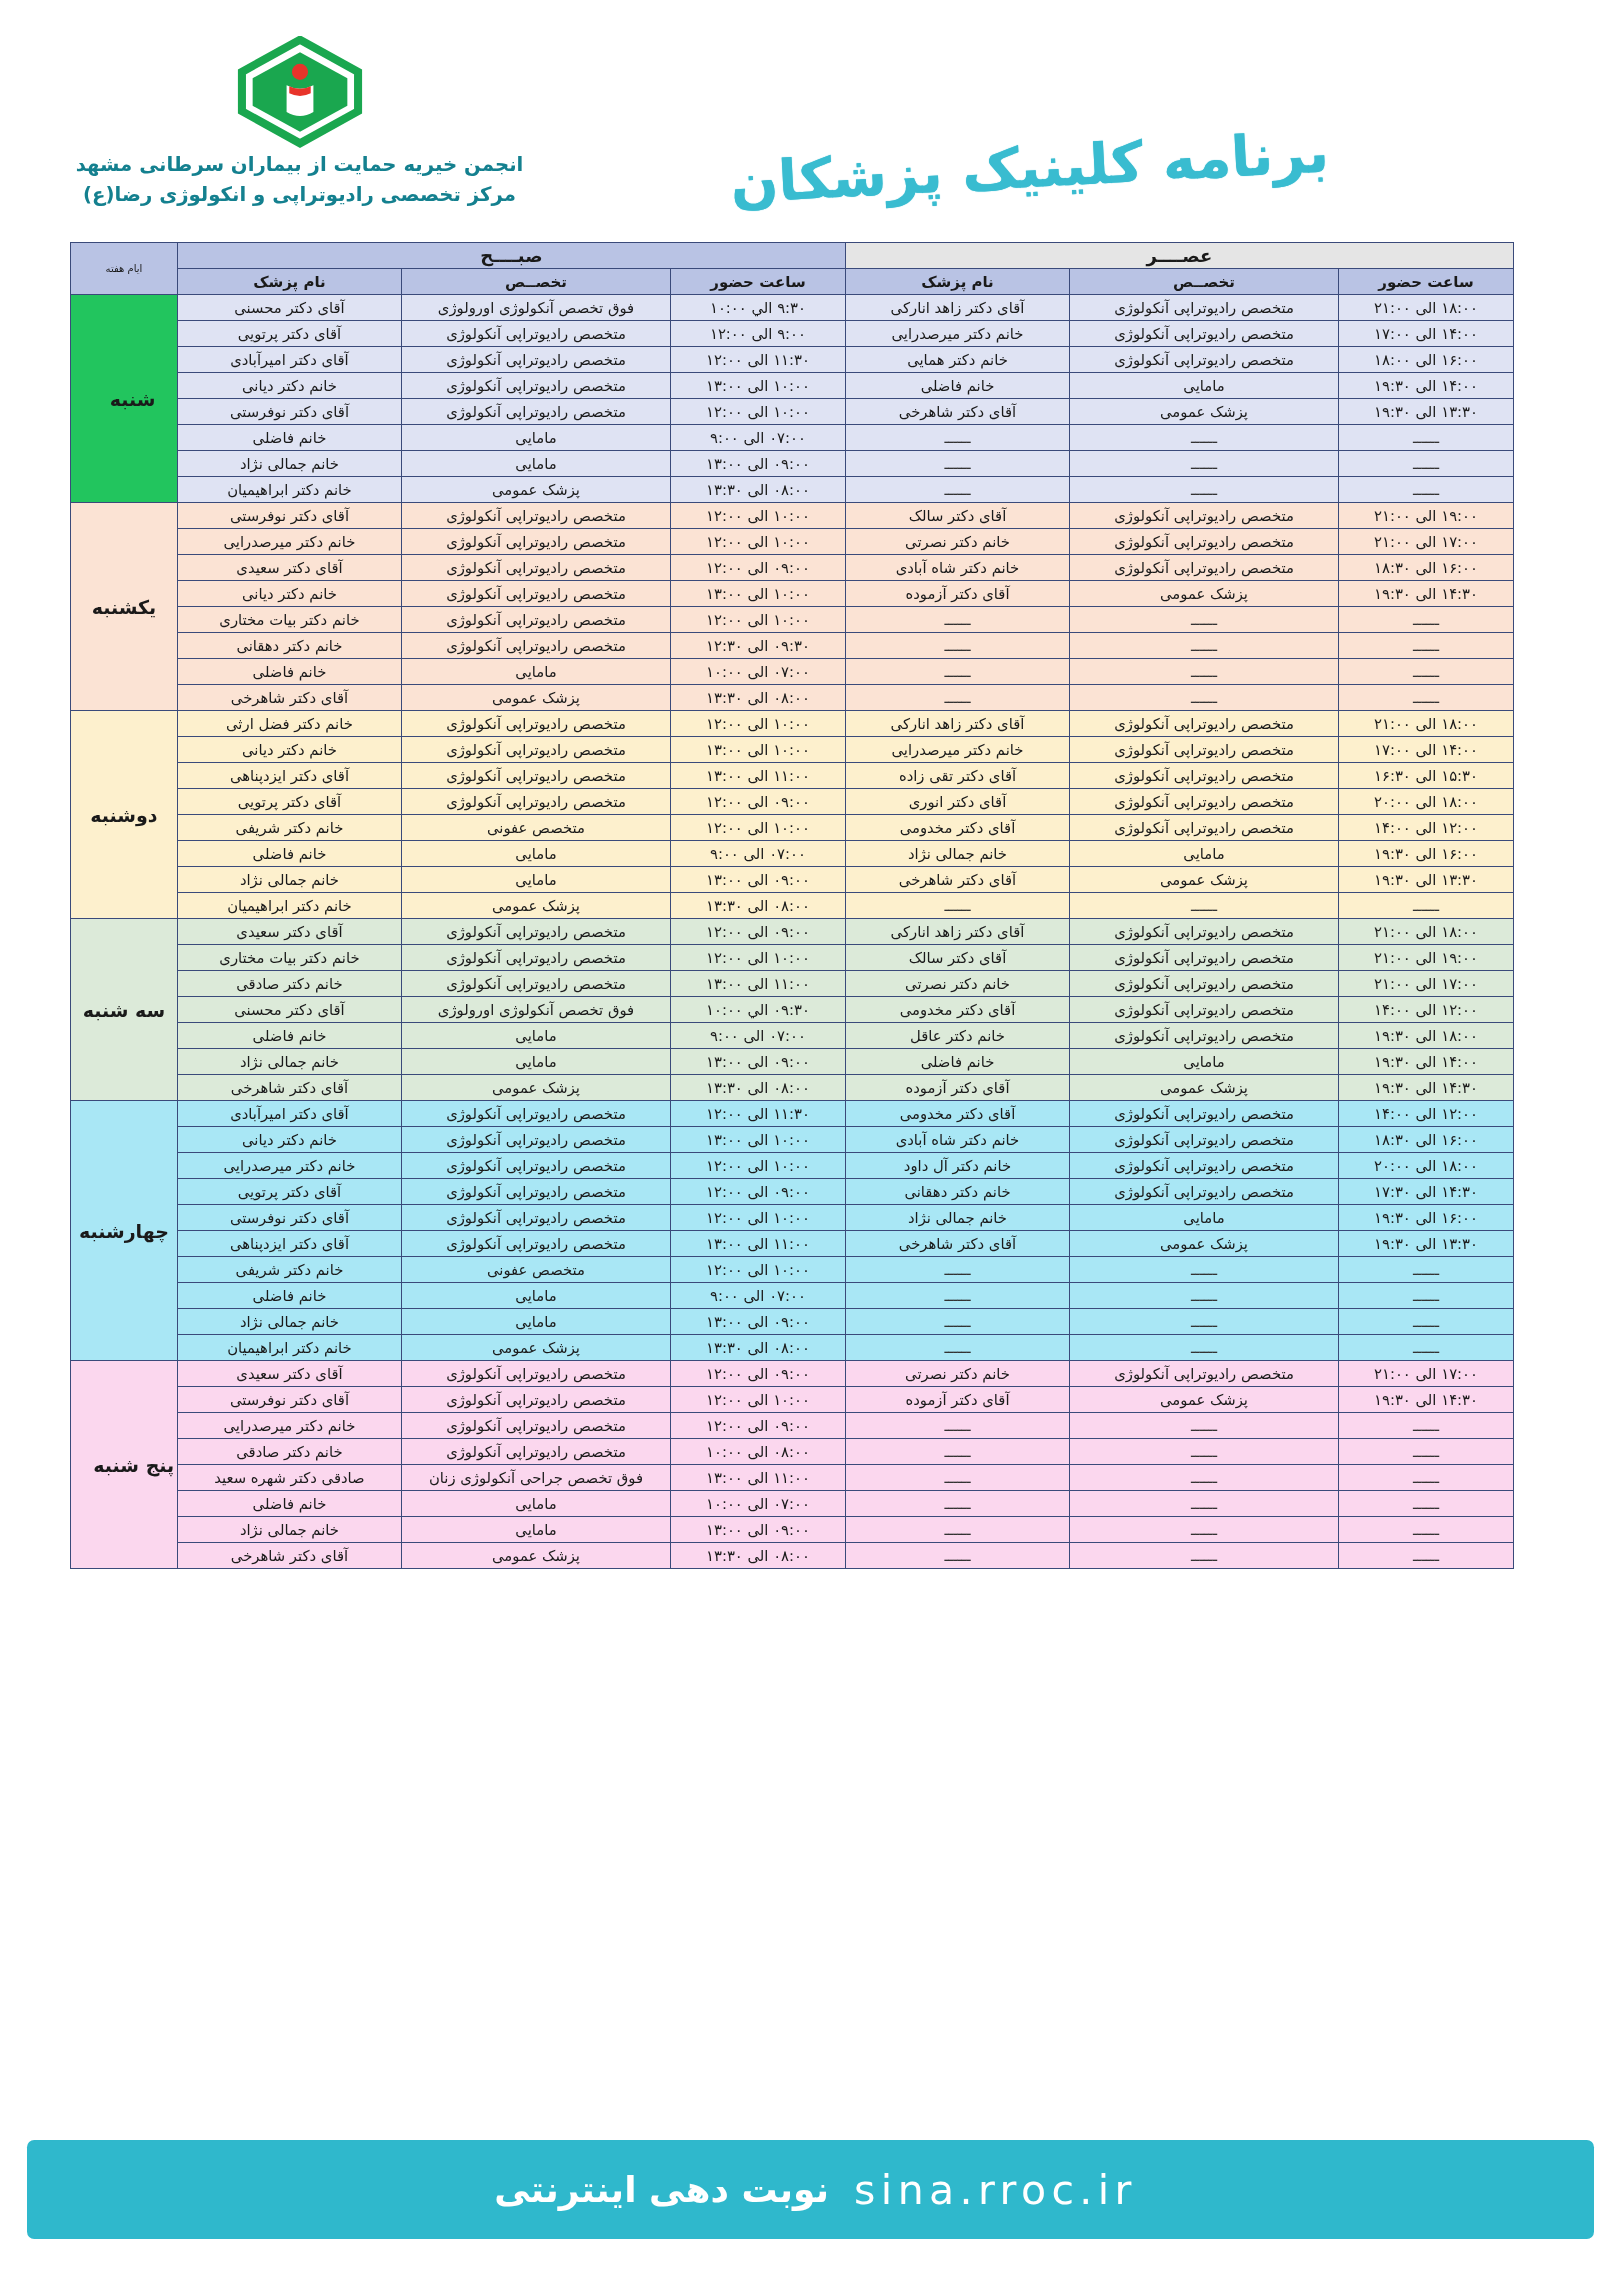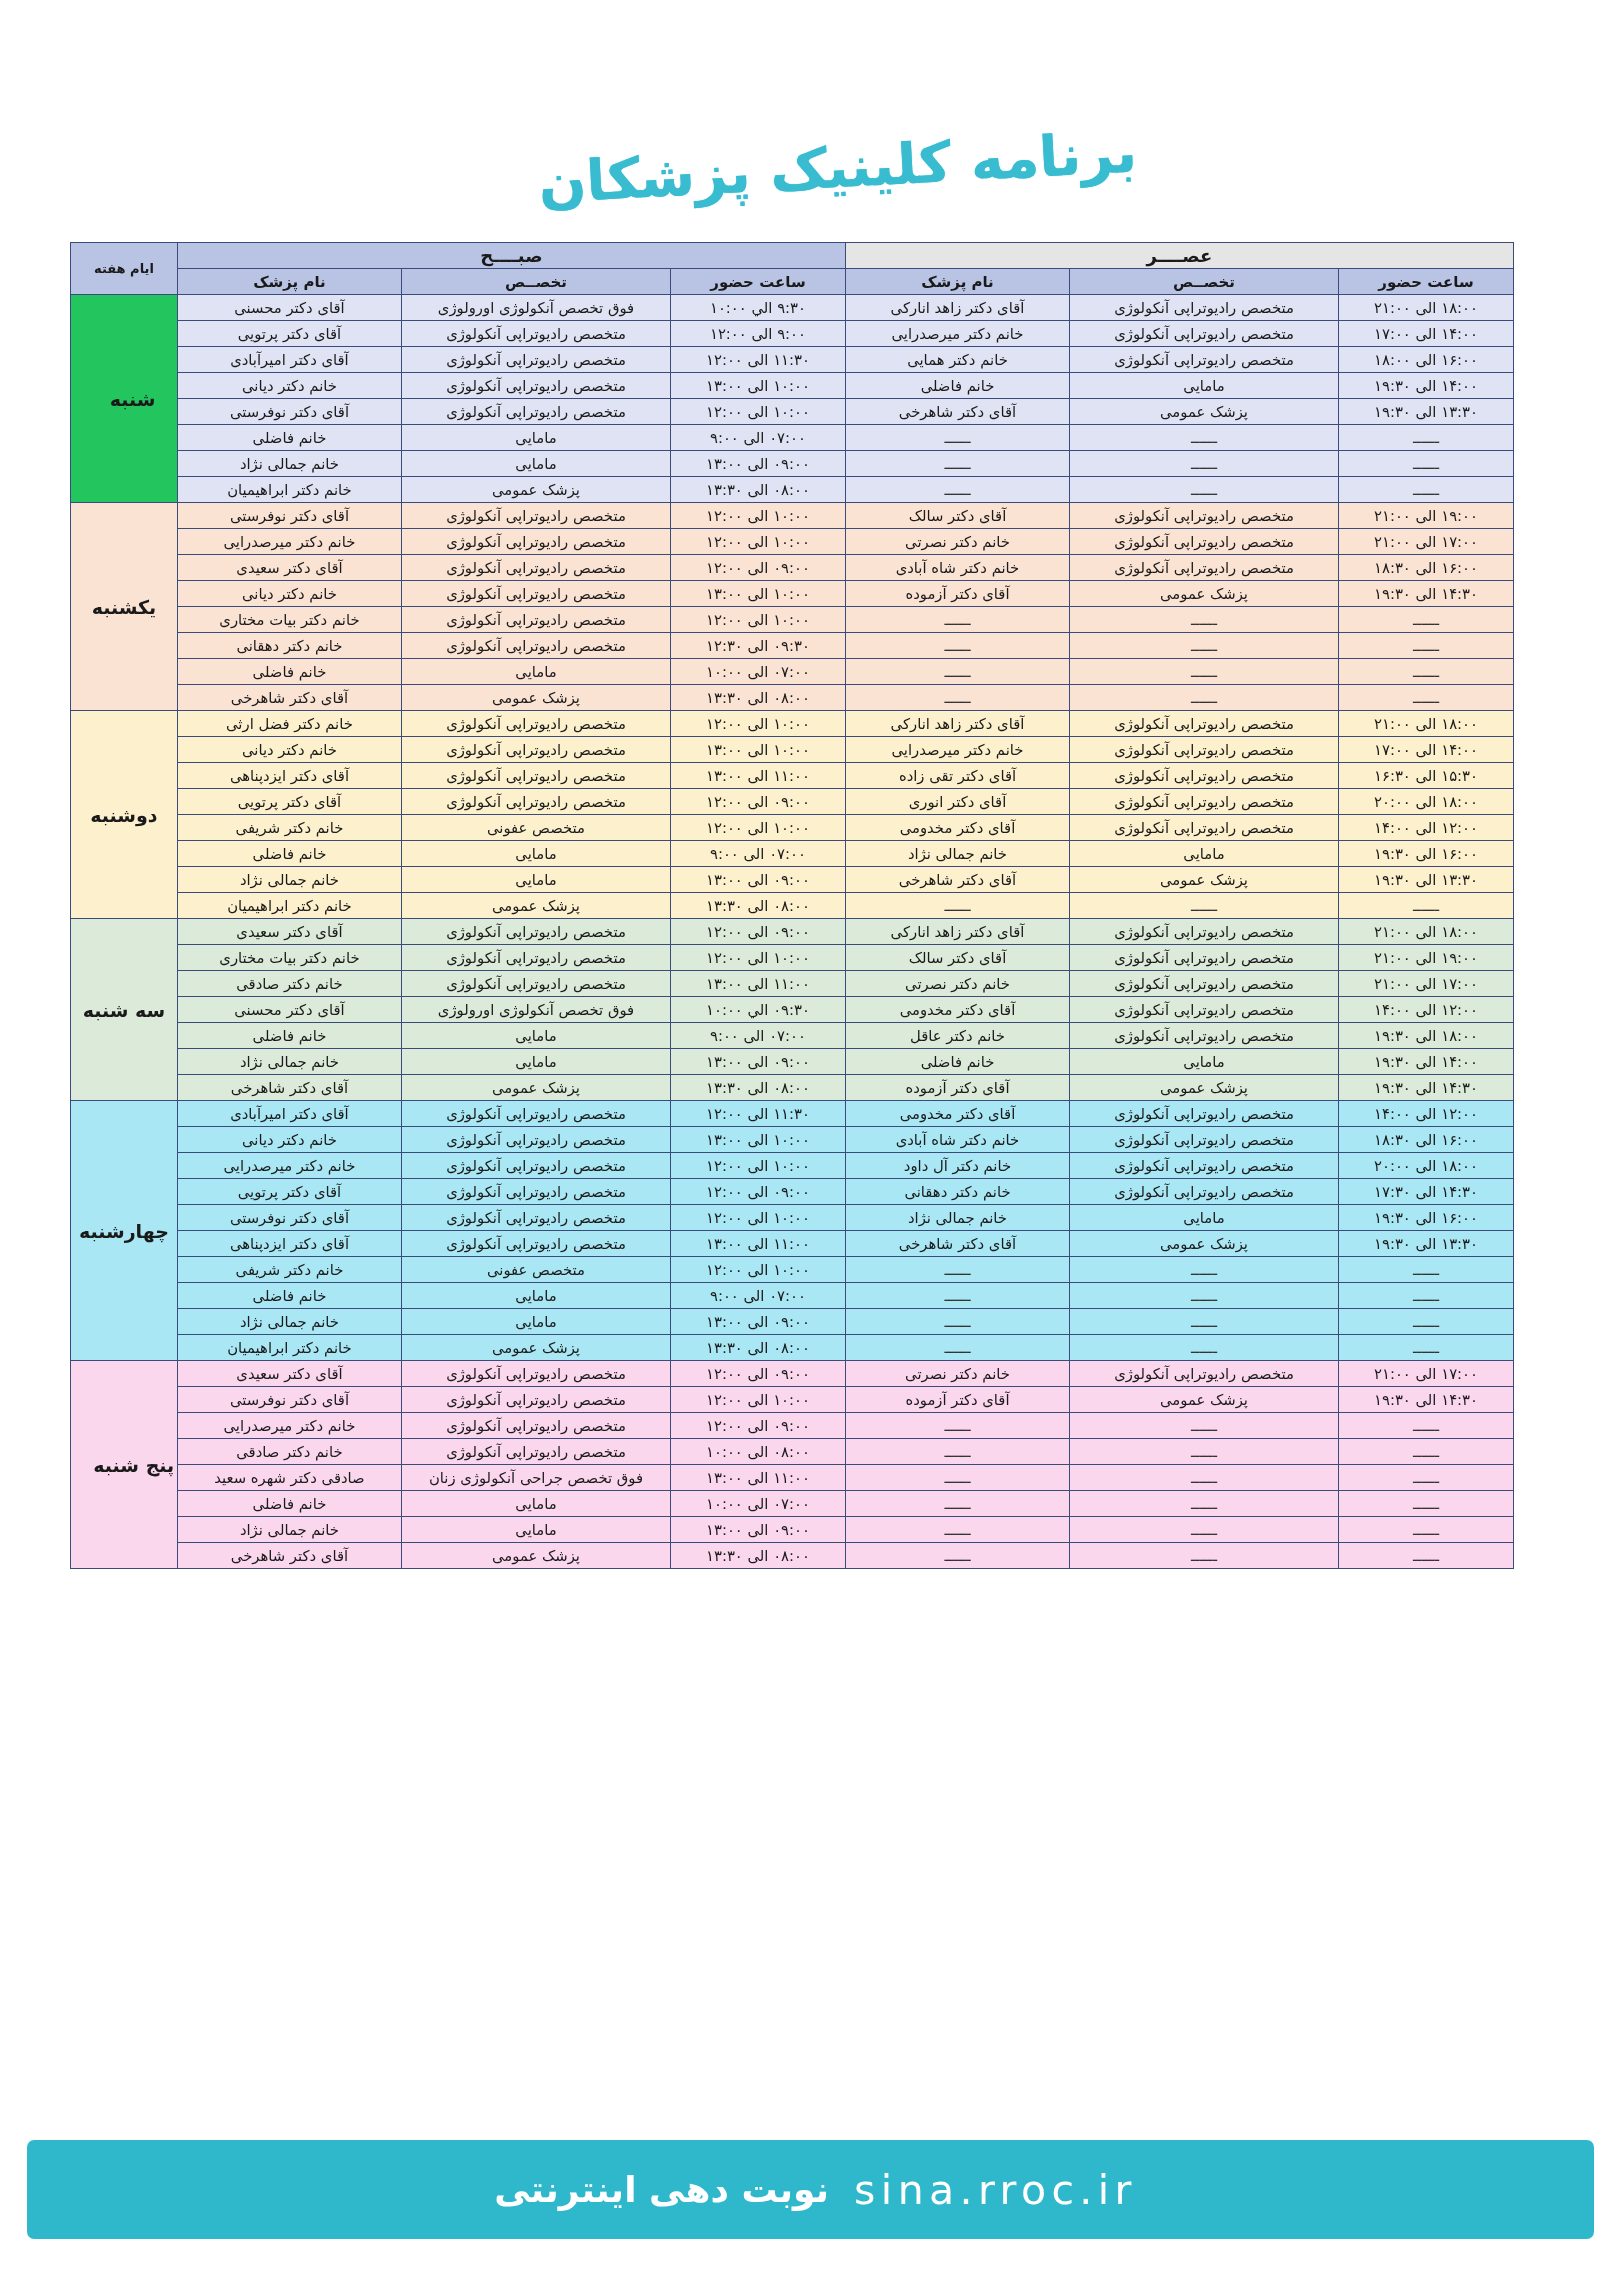--- a/index.html
+++ b/index.html
@@ -113,22 +113,22 @@
     font-size: 18px;
     letter-spacing: 3.6px;
   }
   .hdr {
     background: #b9c3e4;
     font-weight: bold;
     font-size: 15px;
   }
   .hdr-day {
     background: #b9c3e4;
-    font-weight: bold;
-    font-size: 13px;
+    font-weight: normal;
+    font-size: 10px;
   }
   .daycell {
     font-weight: bold;
     font-size: 19px;
   }
   .dash {
     color: #333;
     letter-spacing: -0.9px;
   }
   
@@ -167,20 +167,33 @@
     font-weight: bold;
     margin-left: 10px;
   }
 </style>
 </head>
 <body>
 
 <div class="page">
 
   <div class="header">
+    <div class="brand">
+      <div class="logo-wrap">
+        <svg class="logo-shape" width="134" height="112" viewBox="0 0 150 125" xmlns="http://www.w3.org/2000/svg">
+          <path d="M75 4 L140 40 L140 84 L75 120 L10 84 L10 40 Z" fill="none" stroke="#1aa74f" stroke-width="9"></path>
+          <path d="M75 18 L128 47 L128 78 L75 107 L22 78 L22 47 Z" fill="#1aa74f"></path>
+          <circle cx="75" cy="40" r="9" fill="#e8342a"></circle>
+          <path d="M60 55 q15 8 30 0 l0 30 q-15 9 -30 0 z" fill="#ffffff"></path>
+          <path d="M63 56 q12 6 24 0 l0 8 q-12 6 -24 0 z" fill="#e8342a"></path>
+        </svg>
+      </div>
+      <div class="brand-line">انجمن خیریه حمایت از بیماران سرطانی مشهد</div>
+      <div class="brand-line second">مرکز تخصصی رادیوتراپی و انکولوژی رضا(ع)</div>
+    </div>
     <div class="title-wrap">
       <div class="main-title">برنامه کلینیک پزشکان</div>
     </div>
   </div>
 
   <div class="table-wrap">
     <table class="schedule">
       <colgroup>
         <col class="c-etime">
           <col class="c-espec">

